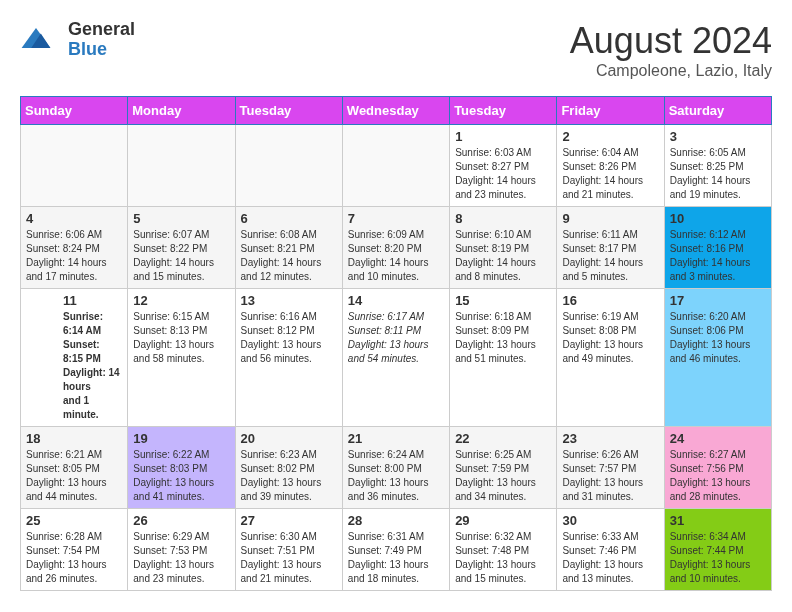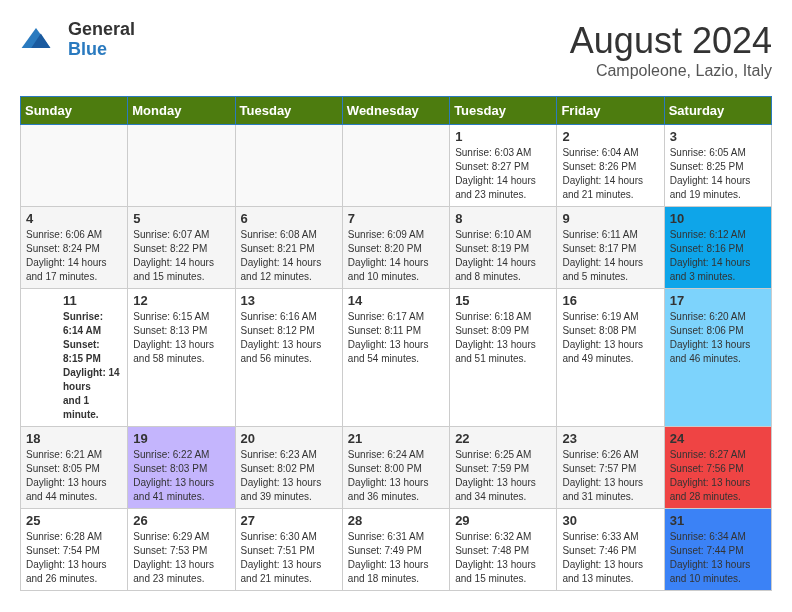--- a/index.html
+++ b/index.html
@@ -51,21 +51,21 @@
     .location {
       font-size: 16px;
       color: #555;
     }
     table {
       width: 100%;
       border-collapse: collapse;
       table-layout: fixed;
     }
     th {
-      background-color: #4d7c0f;
+      background-color: #d946ef;
       color: white;
       padding: 6px 4px;
       font-size: 13px;
       font-weight: bold;
       text-align: left;
       border: 1px solid #2a7abf;
     }
     td {
       border: 1px solid #ccc;
       vertical-align: top;
@@ -224,21 +224,21 @@
         </td>
         <td style="background: rgb(255, 255, 255);">
           <span class="day-number">13</span>
           <div class="day-info" style="white-space: pre-line;">Sunrise: 6:16 AM
 Sunset: 8:12 PM
 Daylight: 13 hours
 and 56 minutes.</div>
         </td>
         <td style="background: rgb(255, 255, 255);">
           <span class="day-number">14</span>
-          <div class="day-info" style="white-space: pre-line;">Sunrise: 6:17 AM
+          <div class="day-info" style="white-space: pre-line; font-style: italic;">Sunrise: 6:17 AM
 Sunset: 8:11 PM
 Daylight: 13 hours
 and 54 minutes.</div>
         </td>
         <td style="background: rgb(255, 255, 255);">
           <span class="day-number">15</span>
           <div class="day-info" style="white-space: pre-line;">Sunrise: 6:18 AM
 Sunset: 8:09 PM
 Daylight: 13 hours
 and 51 minutes.</div>
@@ -294,21 +294,21 @@
 Daylight: 13 hours
 and 34 minutes.</div>
         </td>
         <td style="background: rgb(245, 245, 245);">
           <span class="day-number">23</span>
           <div class="day-info" style="white-space: pre-line;">Sunrise: 6:26 AM
 Sunset: 7:57 PM
 Daylight: 13 hours
 and 31 minutes.</div>
         </td>
-        <td style="background: #ef4444;">
+        <td style="background: #f9a8d4;">
           <span class="day-number">24</span>
           <div class="day-info" style="white-space: pre-line;">Sunrise: 6:27 AM
 Sunset: 7:56 PM
 Daylight: 13 hours
 and 28 minutes.</div>
         </td>
       </tr>
       <tr>
         <td style="background: rgb(255, 255, 255);">
           <span class="day-number">25</span>
@@ -345,21 +345,21 @@
 Daylight: 13 hours
 and 15 minutes.</div>
         </td>
         <td style="background: rgb(255, 255, 255);">
           <span class="day-number">30</span>
           <div class="day-info" style="white-space: pre-line;">Sunrise: 6:33 AM
 Sunset: 7:46 PM
 Daylight: 13 hours
 and 13 minutes.</div>
         </td>
-        <td style="background: #3b82f6;">
+        <td style="background: #84cc16;">
           <span class="day-number">31</span>
           <div class="day-info" style="white-space: pre-line;">Sunrise: 6:34 AM
 Sunset: 7:44 PM
 Daylight: 13 hours
 and 10 minutes.</div>
         </td>
       </tr>
     </tbody>
 </table>
 

